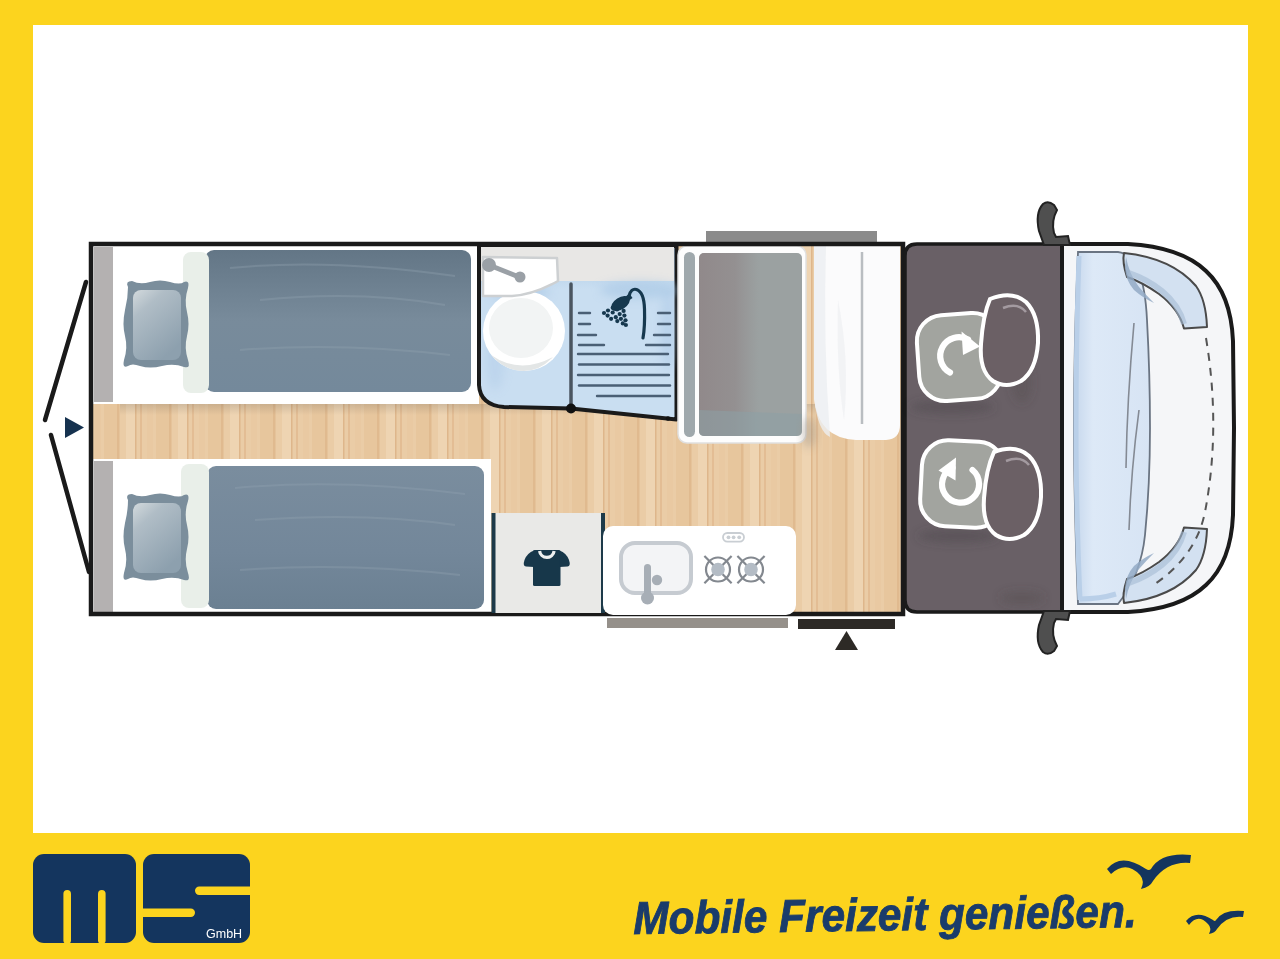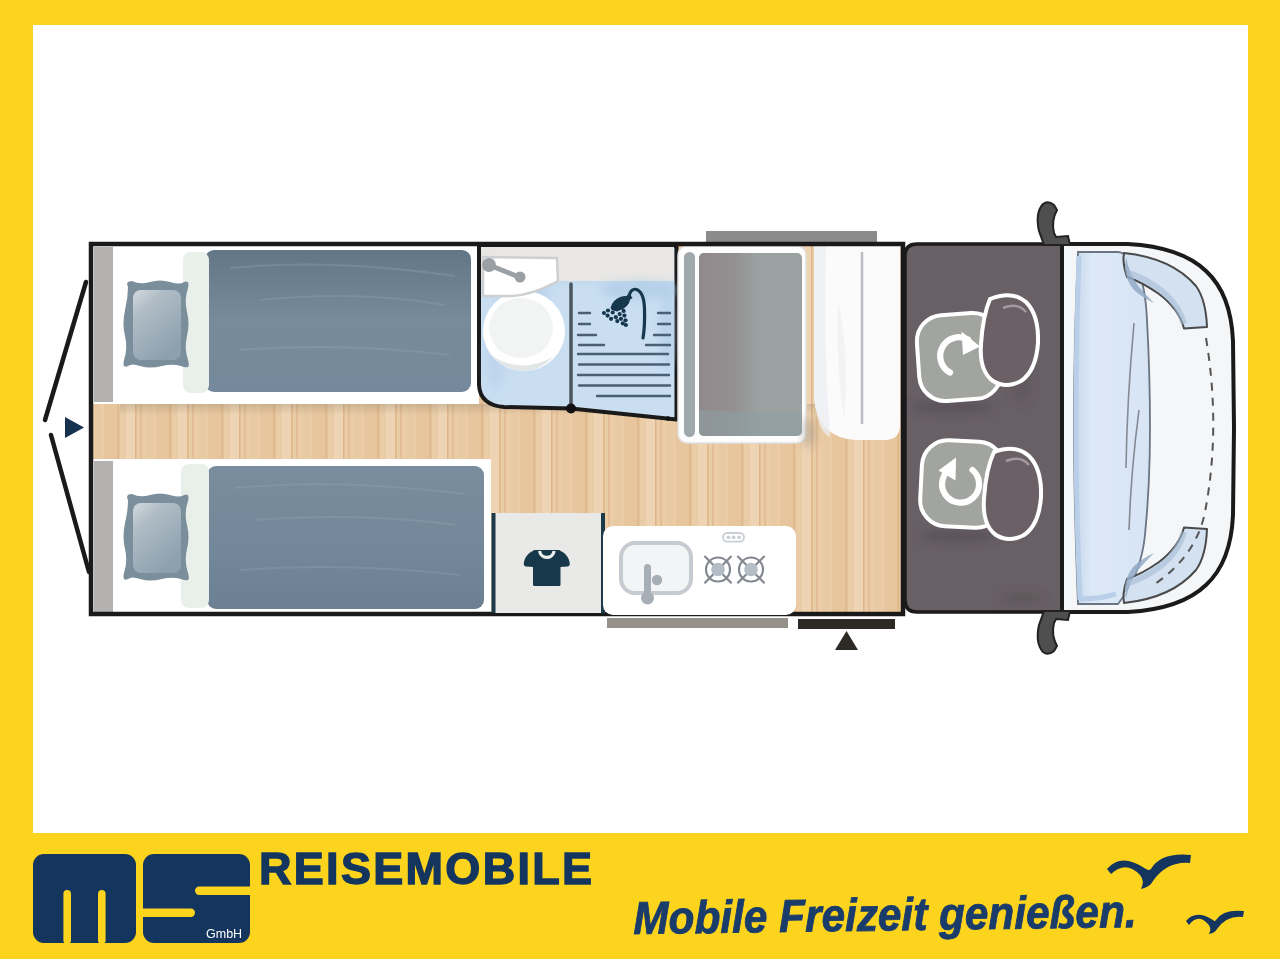--- a/index.html
+++ b/index.html
@@ -312,16 +312,15 @@
       <rect x="195" y="886.5" width="60" height="8.5" rx="4.2" fill="#fcd41e"></rect>
       <rect x="138" y="908.5" width="57" height="8.5" rx="4.2" fill="#fcd41e"></rect>
       <text x="206" y="937.5" font-size="12.5" fill="#ffffff" font-family="Liberation Sans, sans-serif">GmbH</text>
     </g>
 
     <path d="M1107,869 Q1121,852 1146,869 Q1149,871 1151,869 Q1161,852 1191,855 L1190,863 Q1167,861 1153,881 Q1150,887 1141,889 Q1145,881 1140,875 Q1126,860 1111,874 Z" fill="#14355e"></path>
 
     <path d="M1186,921 Q1196,909 1213,920 Q1215,922 1216,920 Q1223,909 1244,911 L1243,917 Q1227,915 1217,929 Q1215,933 1209,934 Q1212,928 1208,924 Q1198,913 1189,925 Z" fill="#14355e"></path>
   </svg>
 
-  <div class="abs" style="left:259px;top:846px;color:#14355e;font-weight:bold;font-size:45px;letter-spacing:2.3px;line-height:45px;-webkit-text-stroke:1.4px #14355e;">REISEMOBILE</div>
 
   <div class="abs" style="left:633px;top:893px;color:#1a3c6b;font-weight:bold;font-style:italic;font-size:46px;line-height:50px;-webkit-text-stroke:0.9px #1a3c6b;transform:rotate(-0.8deg) scaleX(0.92);transform-origin:left top;">Mobile Freizeit genießen.</div>
 </div>
 
 </body></html>

